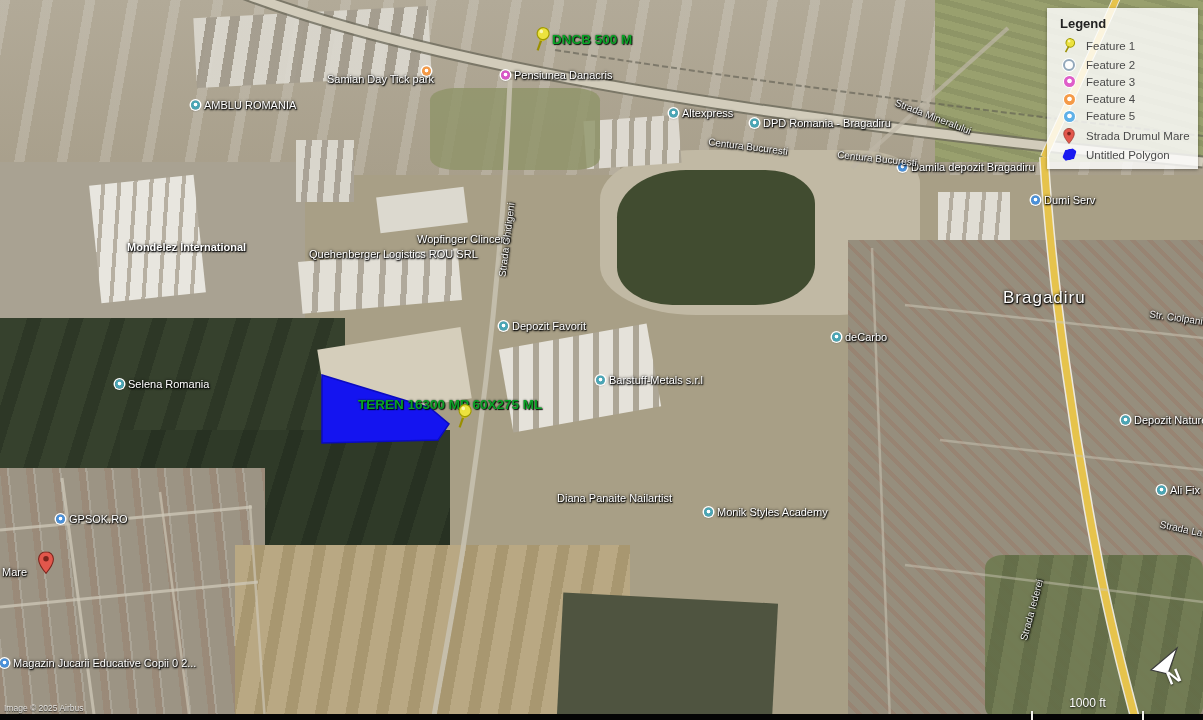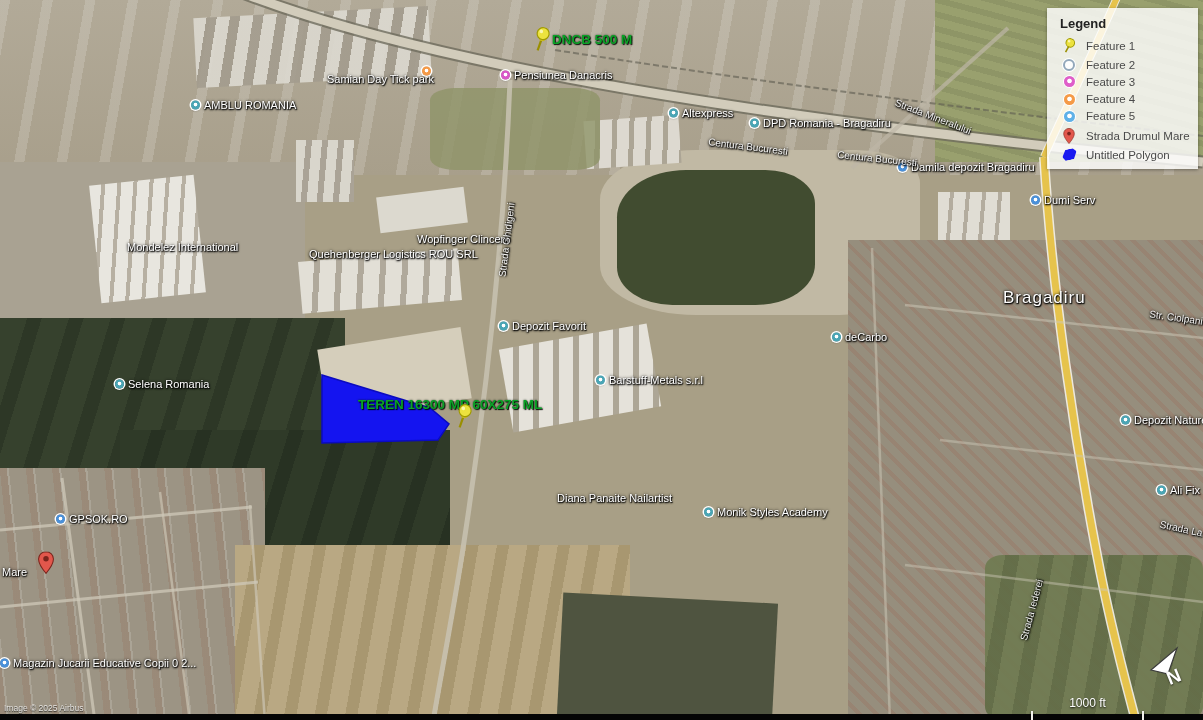--- a/index.html
+++ b/index.html
@@ -143,21 +143,21 @@
         <span class="lbl">DPD Romania - Bragadiru</span>
       </div>
       <div class="map-label poi" style="left: 898px; top: 167px; justify-content: center;">
         <span class="poi-icon" style="background: radial-gradient(circle at 50% 45%, rgb(255, 255, 255) 0px, rgb(255, 255, 255) 24%, rgb(74, 144, 217) 32%, rgb(74, 144, 217) 100%);"></span>
         <span class="lbl">Damila depozit Bragadiru</span>
       </div>
       <div class="map-label poi" style="left: 1031px; top: 200px;">
         <span class="poi-icon" style="background: radial-gradient(circle at 50% 45%, rgb(255, 255, 255) 0px, rgb(255, 255, 255) 24%, rgb(74, 144, 217) 32%, rgb(74, 144, 217) 100%);"></span>
         <span class="lbl">Dumi Serv</span>
       </div>
-      <div class="map-label poi" style="left: 127px; top: 247px;">
+      <div class="map-label poi" style="left: 127px; top: 247px; font-weight: bold;">
         <span class="lbl">Mondelez International</span>
       </div>
       <div class="map-label poi" style="left: 417px; top: 239px;">
         <span class="lbl">Wopfinger Clinceni</span>
       </div>
       <div class="map-label poi" style="left: 309px; top: 254px;">
         <span class="lbl">Quehenberger Logistics ROU SRL</span>
       </div>
       <div class="map-label poi" style="left: 499px; top: 326px;">
         <span class="poi-icon" style="background: radial-gradient(circle at 50% 45%, rgb(255, 255, 255) 0px, rgb(255, 255, 255) 24%, rgb(74, 165, 181) 32%, rgb(74, 165, 181) 100%);"></span>

